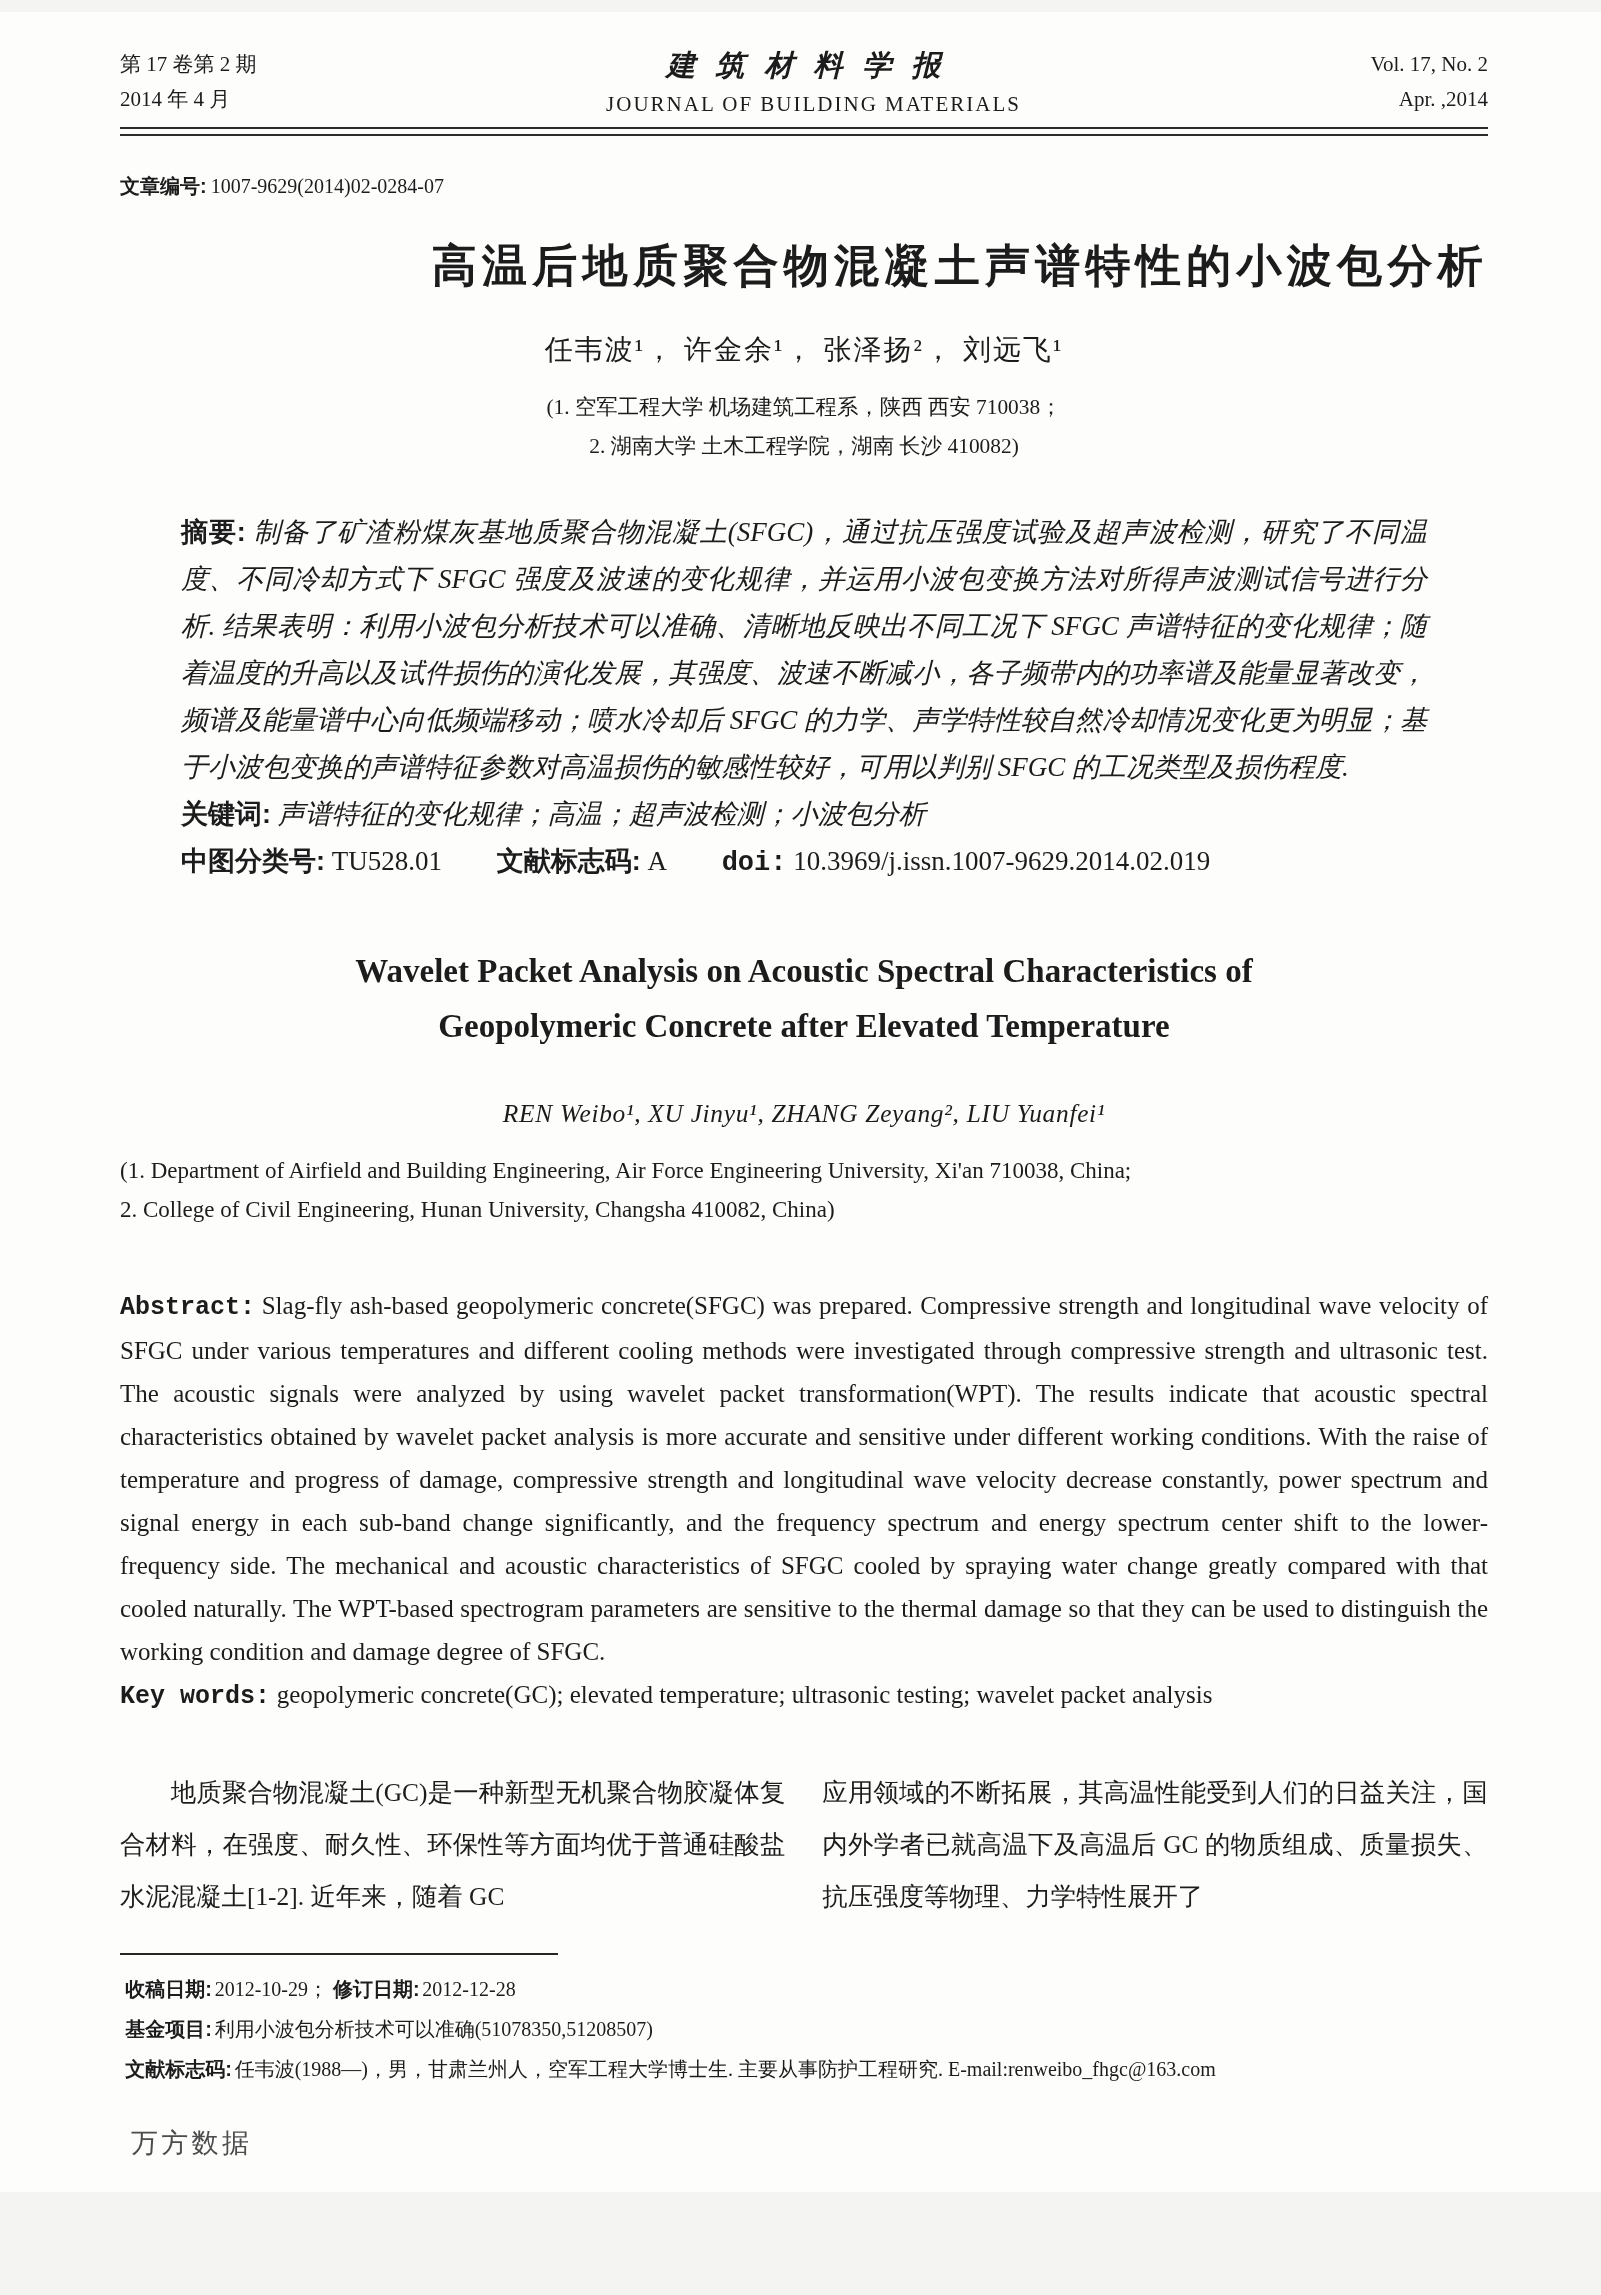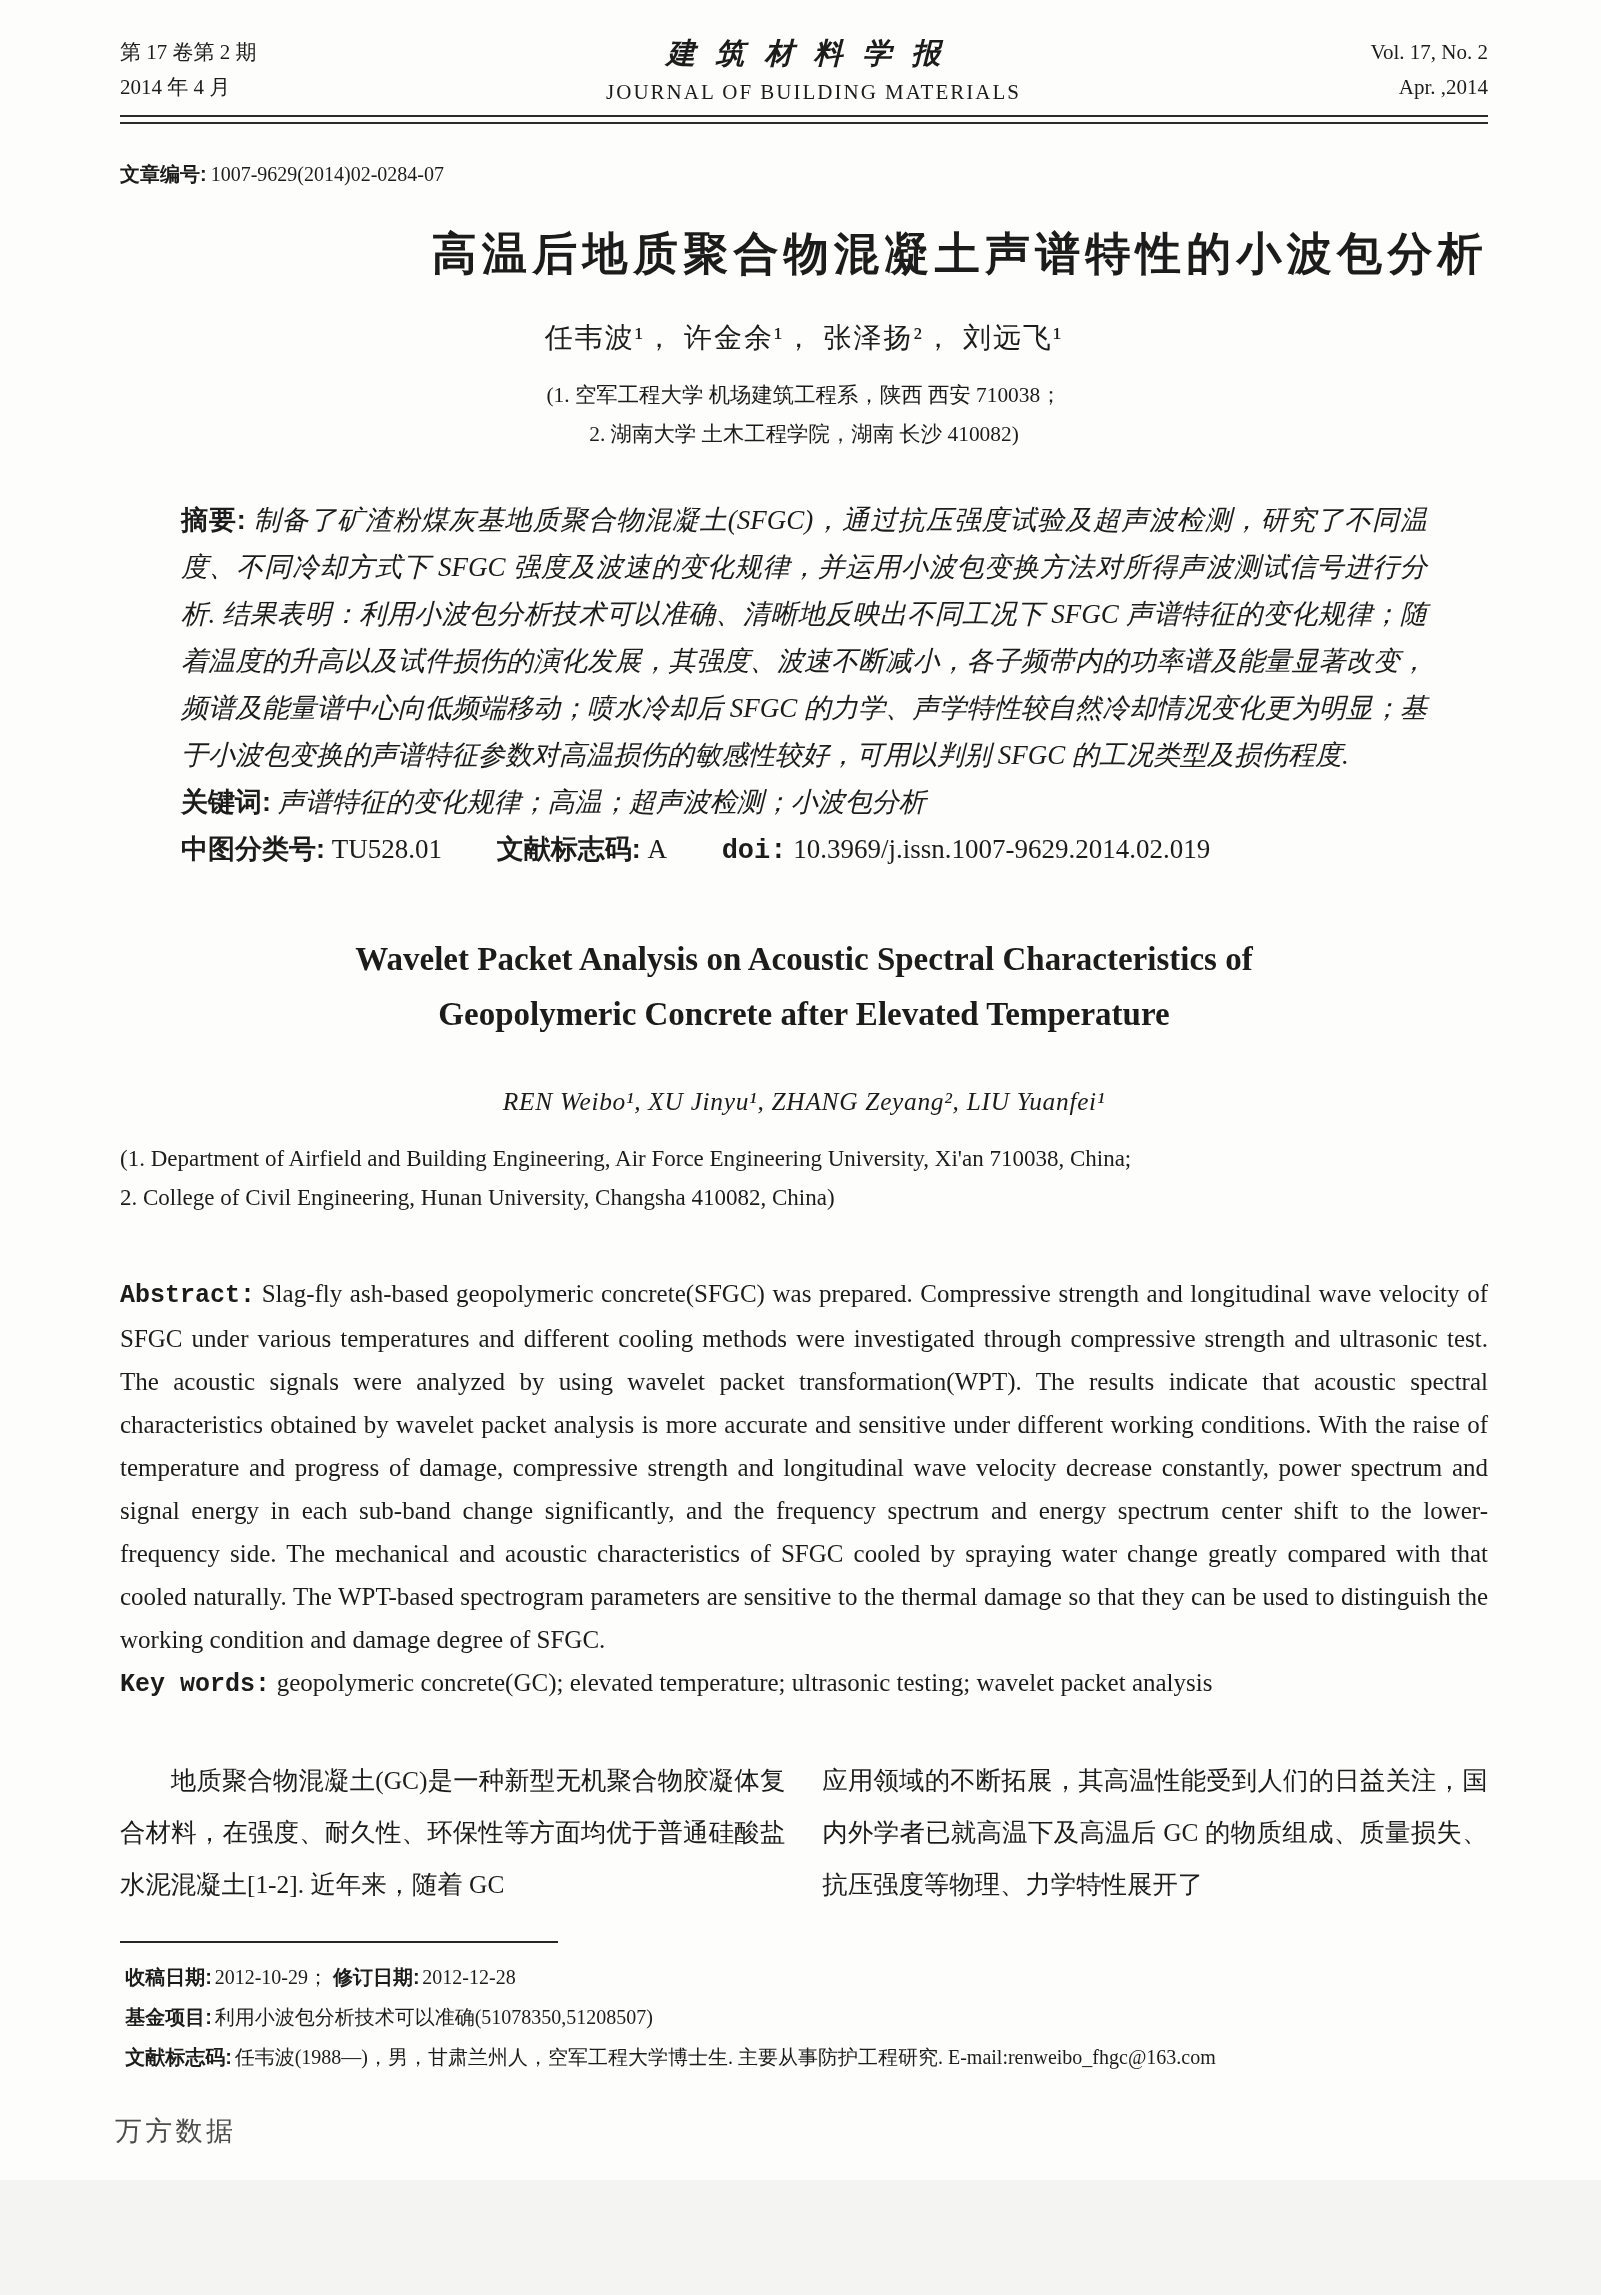--- a/index.html
+++ b/index.html
@@ -4,21 +4,21 @@
 <style>
   html, body {
     margin: 0;
     padding: 0;
     background: #f4f4f2;
   }
   .page {
     position: relative;
     width: 1602px;
     height: 2180px;
-    margin: 0 auto;
+    margin: 12px auto;
     background: #fdfdfc;
     box-sizing: border-box;
     padding: 35px 114px 0 120px;
     color: #1c1c1c;
     font-family: "Liberation Serif", "DejaVu Serif", serif;
     overflow: hidden;
   }
   .b-sans {
     font-weight: bold;
     font-family: "Liberation Sans", "DejaVu Sans", sans-serif;
@@ -158,21 +158,21 @@
   }
   .footnotes {
     margin-top: 14.7px;
     margin-left: 5.3px;
     font-size: 20px;
     line-height: 40px;
   }
   .footnotes .lbl { margin-right: 2.7px; }
   .watermark {
     position: absolute;
-    left: 115px;
+    left: 131px;
     bottom: 31px;
     font-size: 27px;
     letter-spacing: 3.3px;
     color: #4c4c4c;
   }
 </style>
 </head>
 <body>
 
 <div class="page">

